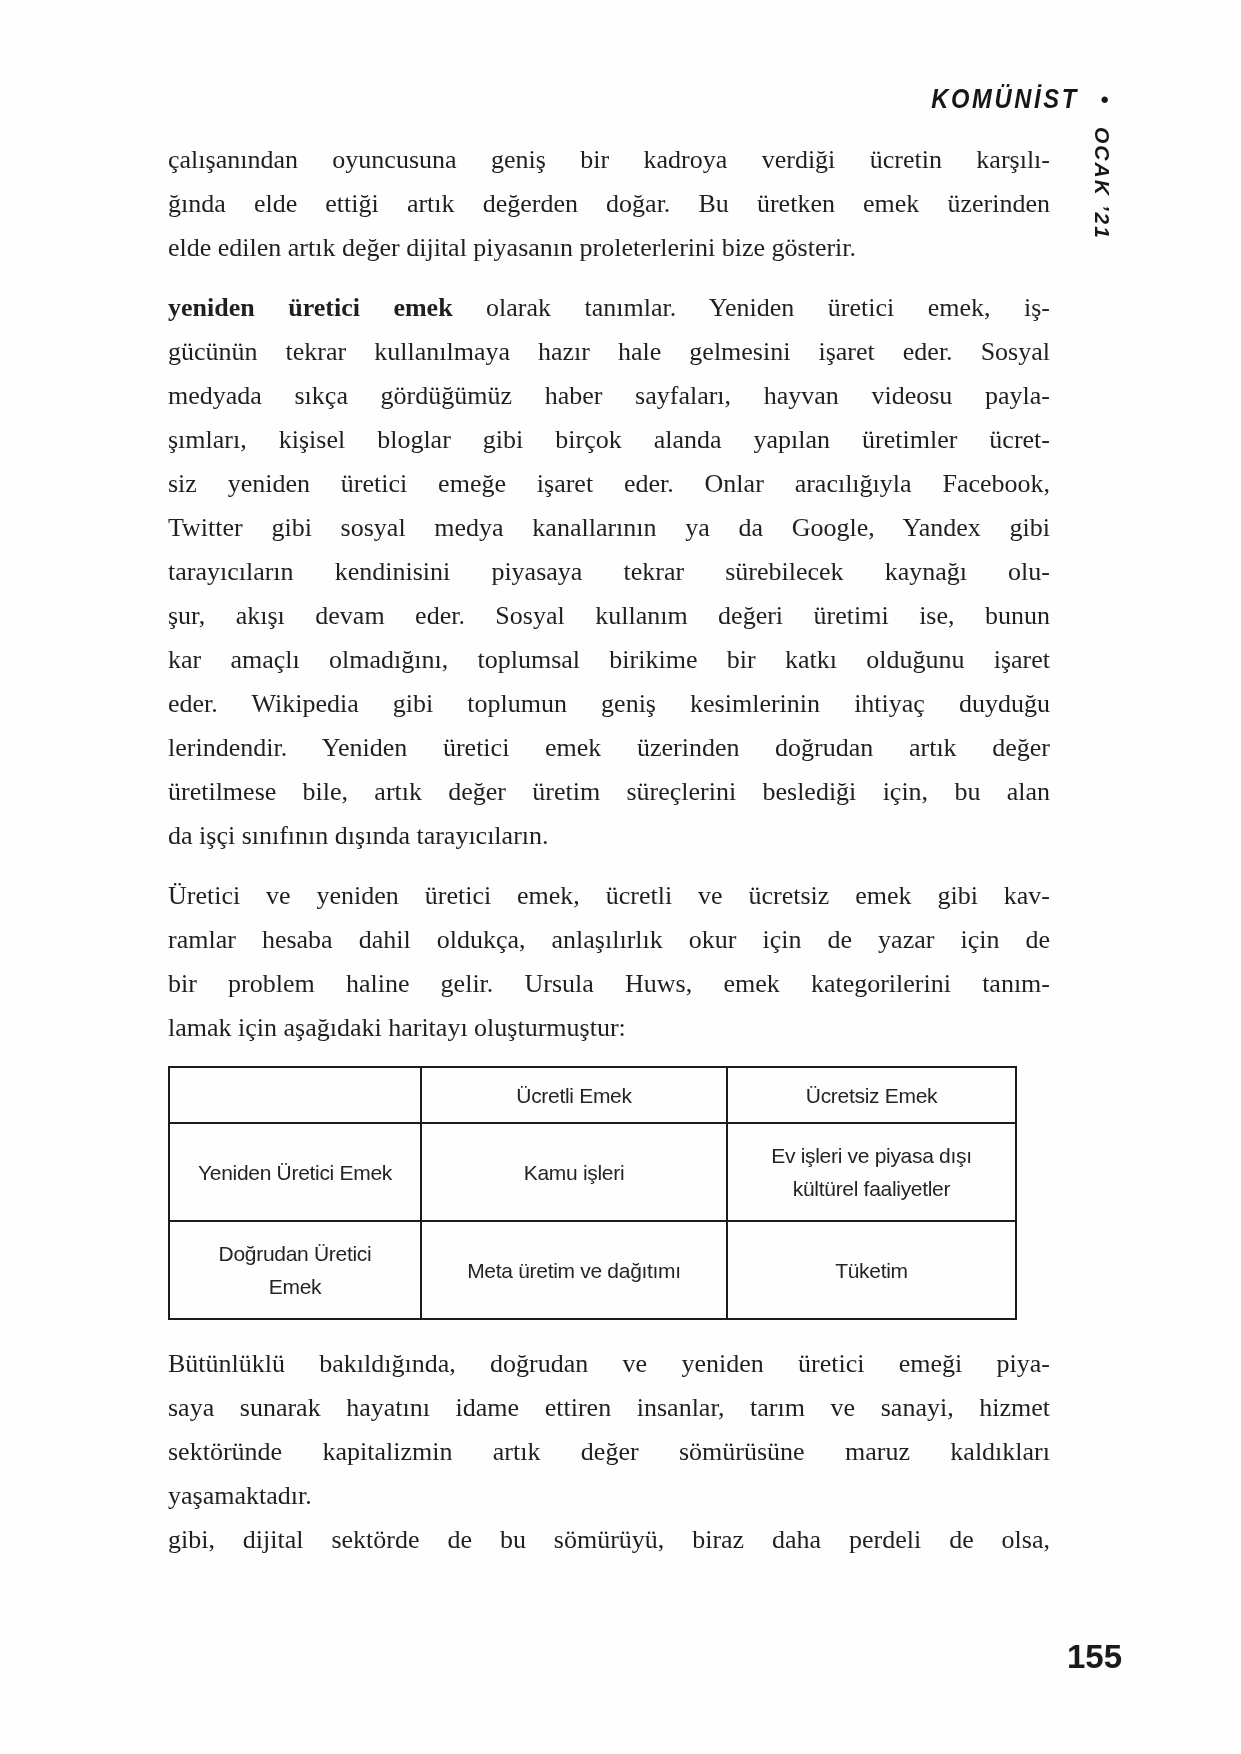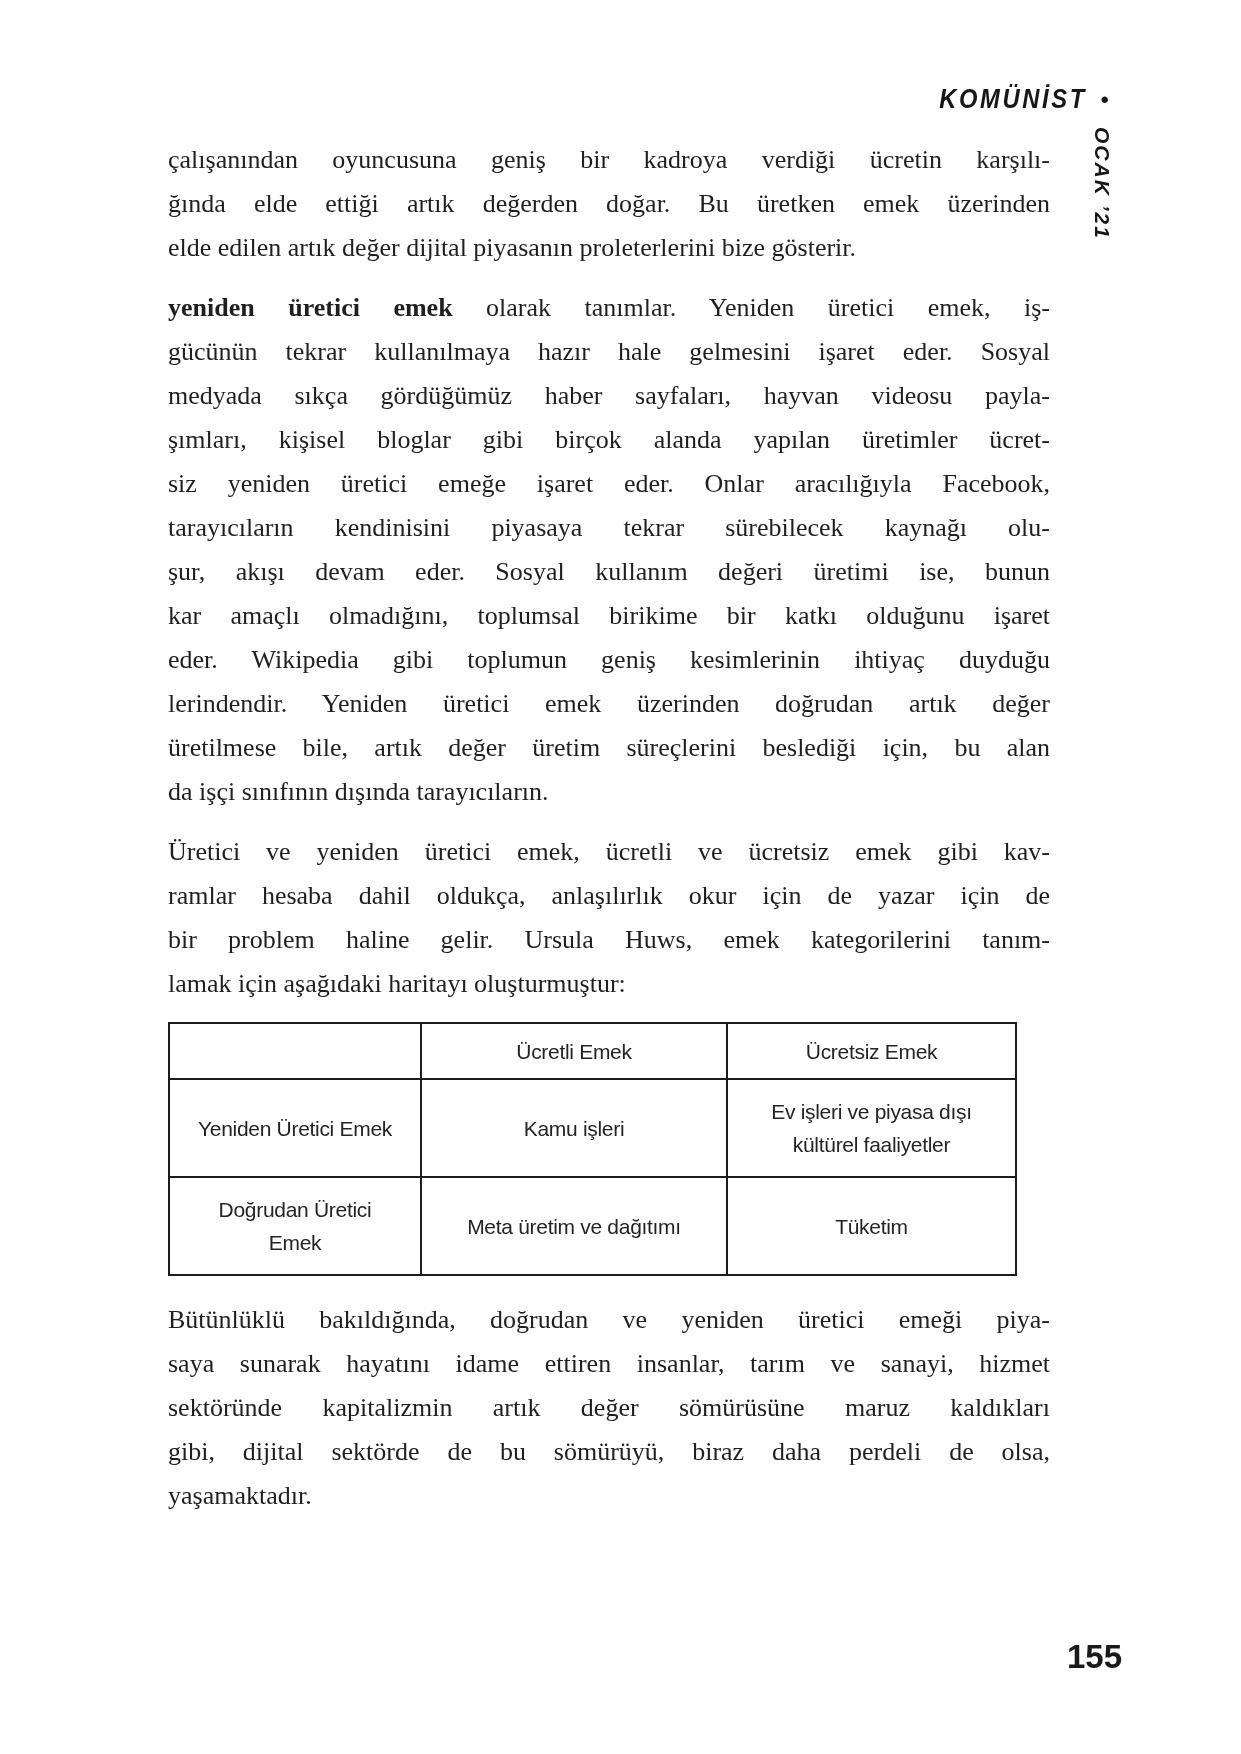--- a/index.html
+++ b/index.html
@@ -14,21 +14,21 @@
     color: #1f1f1f;
   }
 
   
   .masthead {
     position: absolute;
     top: 84px;
     right: 132px;
     display: flex;
     align-items: center;
-    gap: 14px;
+    gap: 22px;
   }
   .masthead-title {
     display: inline-block;
     font-family: "Liberation Sans", sans-serif;
     font-style: italic;
     font-weight: 700;
     font-size: 27px;
     letter-spacing: 3px;
     color: #171717;
     transform: scaleX(0.88);
@@ -128,20 +128,21 @@
           <div class="line"><span>çalışanından oyuncusuna geniş bir kadroya verdiği ücretin karşılı-</span></div>
           <div class="line"><span>ğında elde ettiği artık değerden doğar. Bu üretken emek üzerinden</span></div>
           <div class="line last"><span>elde edilen artık değer dijital piyasanın proleterlerini bize gösterir.</span></div>
         </div>
         <div class="para">
           <div class="line"><b>yeniden üretici emek</b><span> olarak tanımlar. Yeniden üretici emek, iş-</span></div>
           <div class="line"><span>gücünün tekrar kullanılmaya hazır hale gelmesini işaret eder. Sosyal</span></div>
           <div class="line"><span>medyada sıkça gördüğümüz haber sayfaları, hayvan videosu payla-</span></div>
           <div class="line"><span>şımları, kişisel bloglar gibi birçok alanda yapılan üretimler ücret-</span></div>
           <div class="line"><span>siz yeniden üretici emeğe işaret eder. Onlar aracılığıyla Facebook,</span></div>
+          <div class="line"><span>Twitter gibi sosyal medya kanallarının ya da Google, Yandex gibi</span></div>
           <div class="line"><span>tarayıcıların kendinisini piyasaya tekrar sürebilecek kaynağı olu-</span></div>
           <div class="line"><span>şur, akışı devam eder. Sosyal kullanım değeri üretimi ise, bunun</span></div>
           <div class="line"><span>kar amaçlı olmadığını, toplumsal birikime bir katkı olduğunu işaret</span></div>
           <div class="line"><span>eder. Wikipedia gibi toplumun geniş kesimlerinin ihtiyaç duyduğu</span></div>
           <div class="line"><span>lerindendir. Yeniden üretici emek üzerinden doğrudan artık değer</span></div>
           <div class="line"><span>üretilmese bile, artık değer üretim süreçlerini beslediği için, bu alan</span></div>
           <div class="line last"><span>da işçi sınıfının dışında tarayıcıların.</span></div>
         </div>
         <div class="para">
           <div class="line"><span>Üretici ve yeniden üretici emek, ücretli ve ücretsiz emek gibi kav-</span></div>
@@ -174,22 +175,22 @@
           <td>Tüketim</td>
         </tr>
       </tbody>
     </table>
 
     <div>
         <div class="para">
           <div class="line"><span>Bütünlüklü bakıldığında, doğrudan ve yeniden üretici emeği piya-</span></div>
           <div class="line"><span>saya sunarak hayatını idame ettiren insanlar, tarım ve sanayi, hizmet</span></div>
           <div class="line"><span>sektöründe kapitalizmin artık değer sömürüsüne maruz kaldıkları</span></div>
+          <div class="line last"><span>yaşamaktadır.</span></div>
           <div class="line"><span>gibi, dijital sektörde de bu sömürüyü, biraz daha perdeli de olsa,</span></div>
-          <div class="line last"><span>yaşamaktadır.</span></div>
         </div>
       </div>
 
   </div>
 
   <div class="page-number">155</div>
 
 </div>
 
 </body></html>

